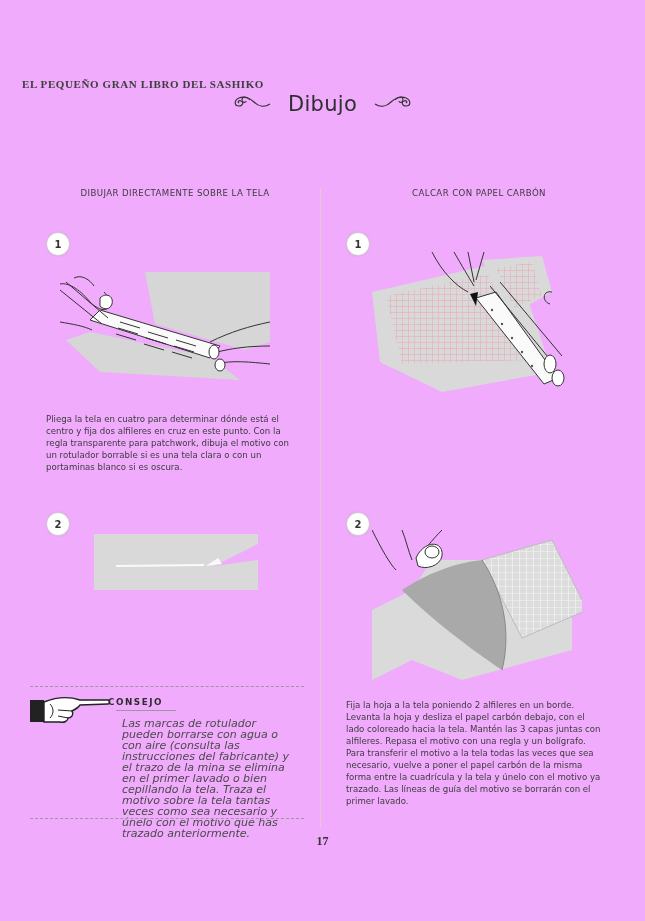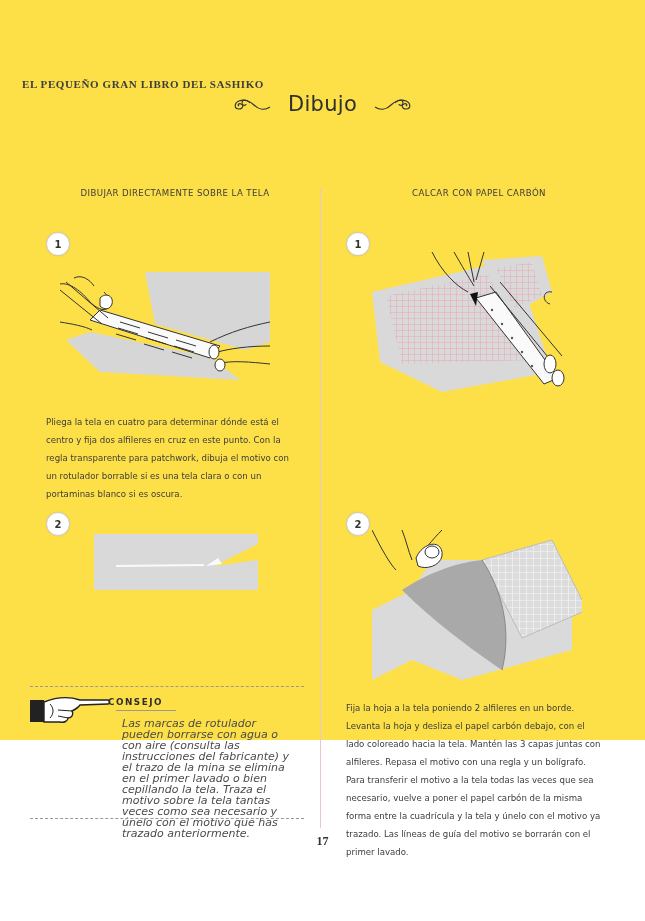--- a/index.html
+++ b/index.html
@@ -1,42 +1,42 @@
 <!DOCTYPE html>
 <html><head>
 <meta charset="utf-8">
 <style>
   html, body { margin: 0; padding: 0; background: #ffffff; }
   body { width: 645px; height: 921px; position: relative; overflow: hidden;
          font-family: "DejaVu Sans", sans-serif; color: #3a3a3a; }
-  .page { position: absolute; left: 0; top: 0; width: 645px; height: 740px; background: #fde047; }
+  .page { position: absolute; left: 0; top: 0; width: 645px; height: 921px; background: #f0abfc; }
 
   .running-head { position: absolute; left: 22px; top: 78px; font-family: "Liberation Serif", serif;
                   font-size: 11px; letter-spacing: 0.6px; color: #3d3d3d; font-weight: bold; }
 
   .title-wrap { position: absolute; left: 0; width: 645px; top: 92px; text-align: center; }
-  .title { display: inline-flex; align-items: center; gap: 16px; }
+  .title { display: inline-flex; align-items: flex-start; gap: 16px; }
   .title-text { font-family: "DejaVu Sans", sans-serif; font-size: 21px; color: #2f2f2f; letter-spacing: 0.3px; }
   .flourish { width: 42px; height: 18px; }
   .subtitle { position: absolute; left: 0; width: 645px; top: 123px; text-align: center;
               font-family: "DejaVu Sans", sans-serif; font-style: italic; font-size: 8.4px; color: #6a6a6a; }
 
   .divider-vertical { position: absolute; left: 320px; top: 188px; width: 1px; height: 640px; background: #ecc6cf; }
 
   .col { position: absolute; top: 188px; width: 270px; }
   .col-left { left: 40px; }
   .col-right { left: 344px; }
   .col-title { position: absolute; top: 0; width: 270px; text-align: center; font-size: 8.6px;
                letter-spacing: 0.4px; color: #3b3b3b; }
 
   .step-badge { position: absolute; width: 22px; height: 22px; border: 1px solid #c9c9c9; border-radius: 50%;
                 font-size: 10px; font-weight: bold; color: #333; display: flex; align-items: center; justify-content: center;
                 box-shadow: 0 0 2px rgba(0,0,0,0.08); background: #fff; }
 
-  .para { position: absolute; font-size: 8.6px; line-height: 18px; color: #3c3c3c; }
+  .para { position: absolute; font-size: 8.6px; line-height: 12px; color: #3c3c3c; }
 
   .illus { position: absolute; }
 
   .tip { position: absolute; left: 24px; top: 686px; width: 282px; height: 136px; }
   .tip-rule { position: absolute; left: 6px; width: 274px; height: 0; border-top: 1px dashed #999; }
   .tip-rule.top { top: 0; }
   .tip-rule.bottom { top: 132px; }
   .tip-title { position: absolute; left: 84px; top: 11px; font-size: 8.8px; font-weight: bold; letter-spacing: 1.5px; color: #2d2d2d; }
   .tip-underline { position: absolute; left: 92px; top: 24px; width: 60px; height: 1px; background: #999; }
   .tip-text { position: absolute; left: 98px; top: 32px; width: 176px; font-style: italic; font-size: 11px; line-height: 11px; color: #4a4a4a; }

